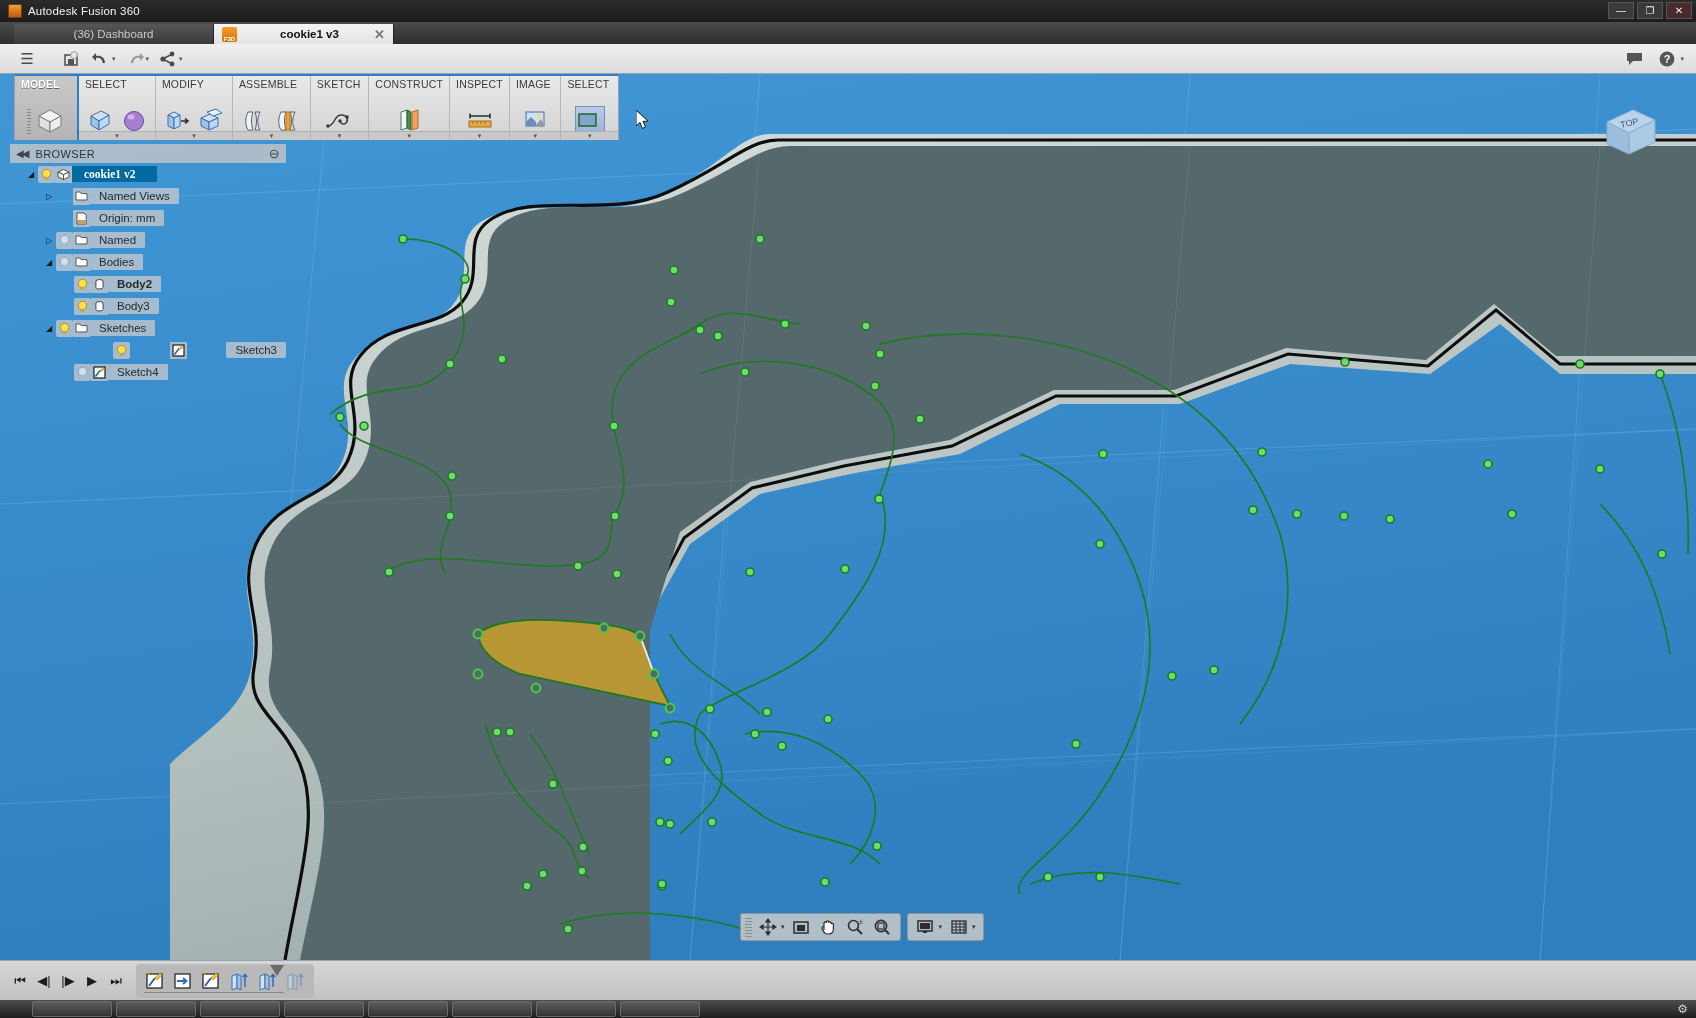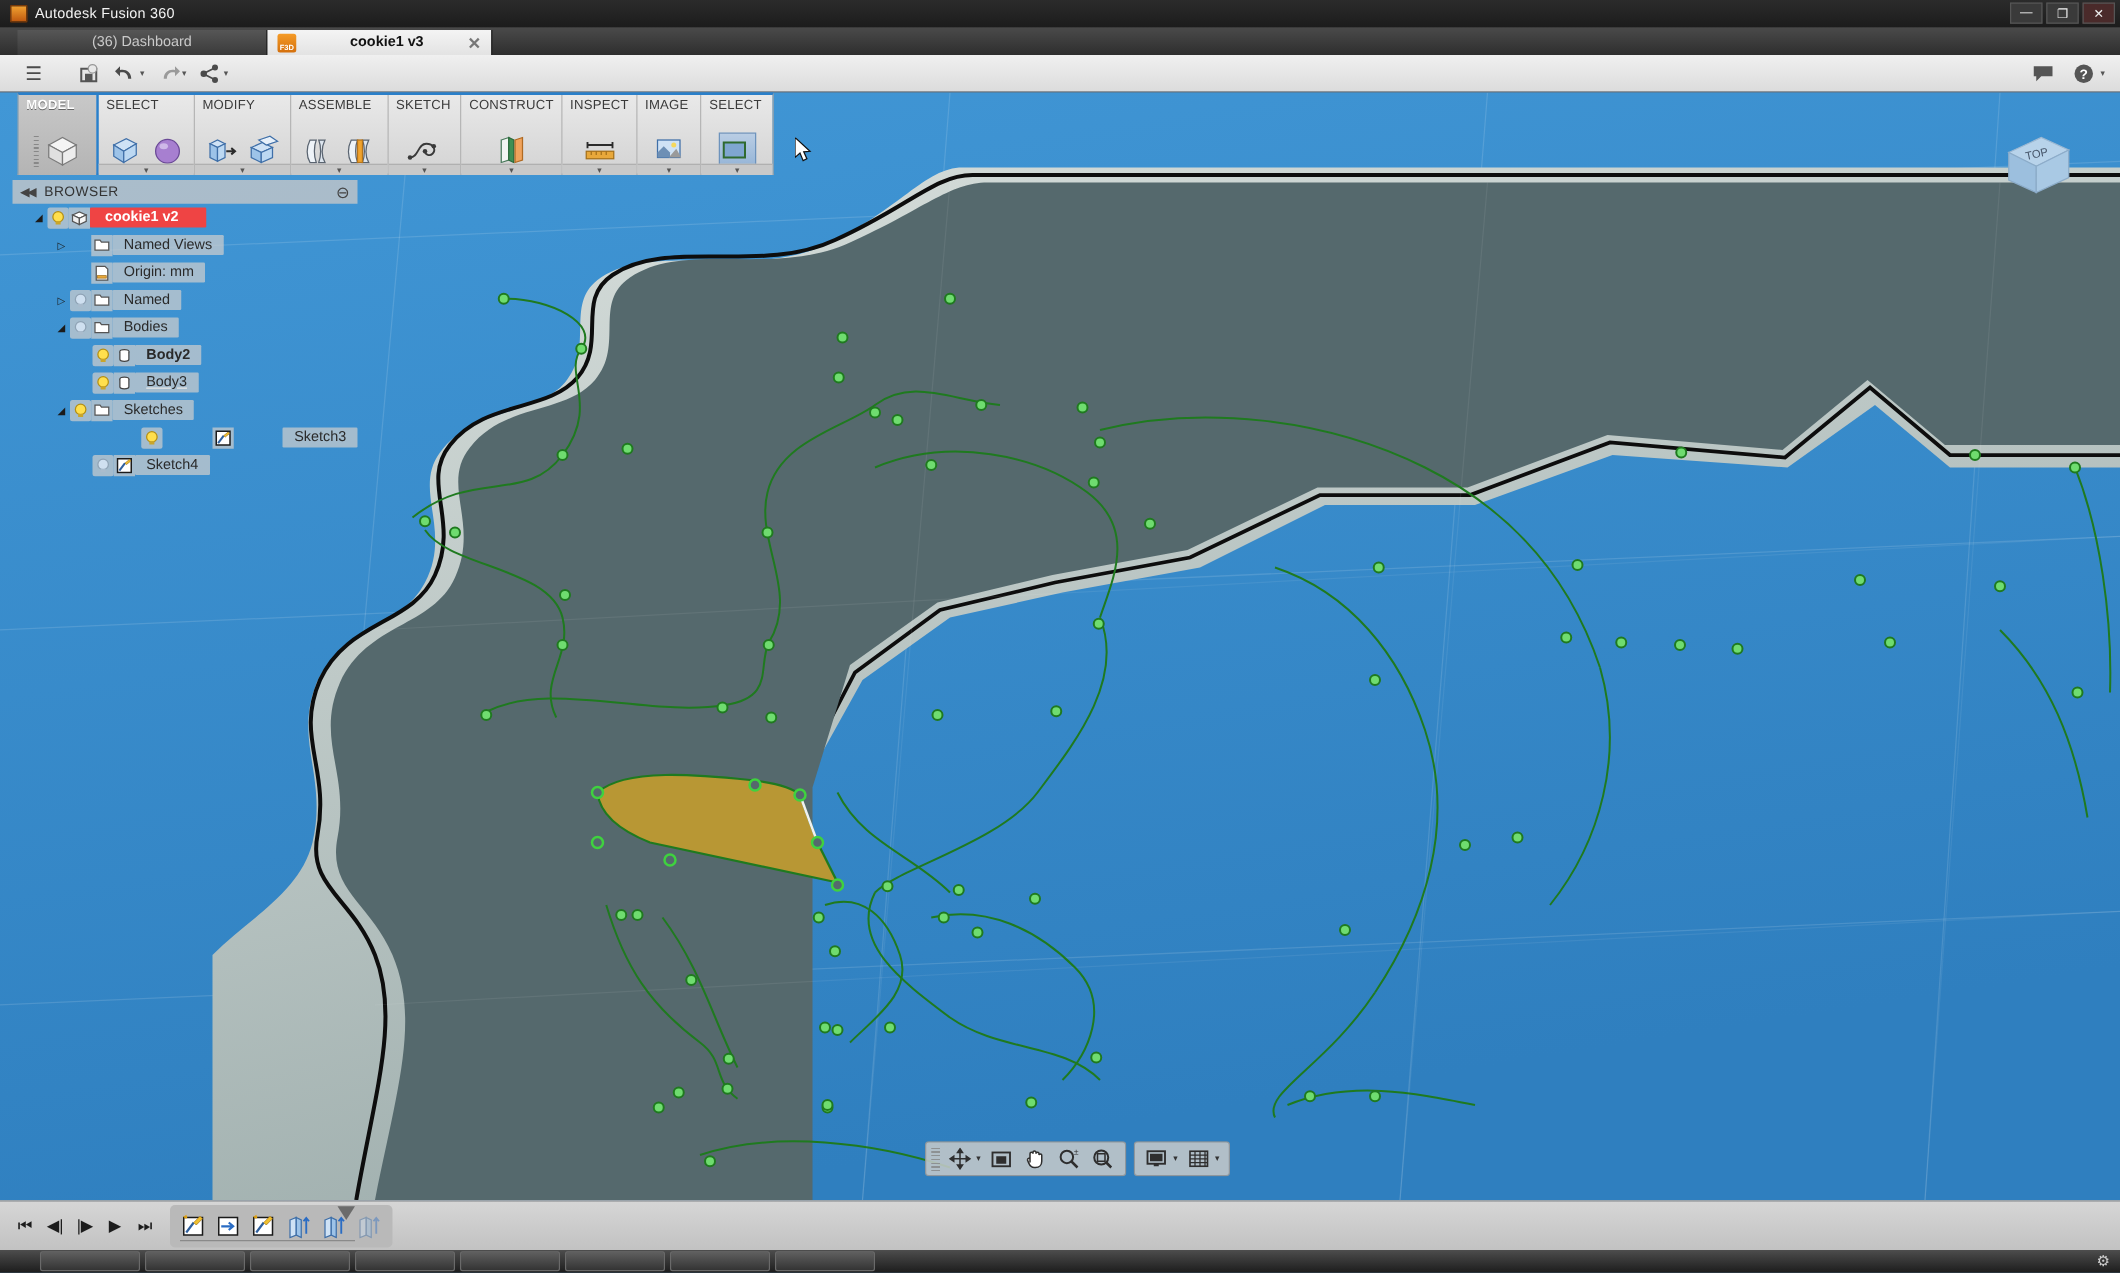--- a/index.html
+++ b/index.html
@@ -75,22 +75,22 @@
   #bhead .rc { margin-left:auto; color:#444; font-size:13px; }
   .tnode { height:22px; display:flex; align-items:center; }
   .arrow { width:14px; text-align:center; font-size:8px; color:#1b1b1b; }
   .bulb { width:17px; height:17px; display:flex; align-items:center;
     justify-content:center; background:rgba(205,205,205,.72);
     border-radius:2px; font-size:12px; }
   .nicon { width:17px; height:17px; display:flex; align-items:center;
     justify-content:center; background:rgba(205,205,205,.72); font-size:11px; }
   .nlabel { background:rgba(205,205,205,.72); color:#2a2a2a; padding:2px 9px 2px 9px;
     border-radius:1px; white-space:nowrap; font-size:11.5px; }
-  .nlabel.rootsel { background:#ef4444; color:#fff; font-weight:bold;
-    padding:2px 22px 2px 12px; }
+  .nlabel.rootsel { background:#0369a1; color:#fff; font-weight:bold;
+    padding:2px 22px 2px 12px;font-family:Liberation Serif, serif; }
 
   
   #canvas { position:absolute; left:0; top:74px; width:1696px; height:886px;
     background:#3c8ecd; overflow:hidden; }
 
   
   #viewcube { position:absolute; right:35px; top:28px; width:62px; height:62px; }
 
   
   #navbar { position:absolute; left:740px; bottom:18px; height:30px;
@@ -671,21 +671,21 @@
           </svg>
         </span>
         <span class="nicon">
           <svg width="13" height="13" viewBox="0 0 13 13">
             <ellipse cx="6.5" cy="3.2" rx="3.6" ry="1.6" fill="#fff" stroke="#444"></ellipse>
             <path d="M2.9 3.2 V9.4 a3.6 1.6 0 0 0 7.2 0 V3.2" fill="#fff" stroke="#444"></path>
           </svg>
         </span>
         <span class="nlabel">Body2</span>
       </div>
-      <div class="tnode" style="padding-left: 50px; text-decoration: underline;">
+      <div class="tnode" style="padding-left: 50px;">
         <span class="arrow"></span>
         <span class="bulb">
           <svg width="13" height="13" viewBox="0 0 13 13">
             <circle cx="6.5" cy="5.5" r="4.2" fill="#ffdf4d" stroke="#b58f12"></circle>
             <rect x="4.5" y="9" width="4" height="2.6" fill="#c9a52a"></rect>
           </svg>
         </span>
         <span class="nicon">
           <svg width="13" height="13" viewBox="0 0 13 13">
             <ellipse cx="6.5" cy="3.2" rx="3.6" ry="1.6" fill="#fff" stroke="#444"></ellipse>

